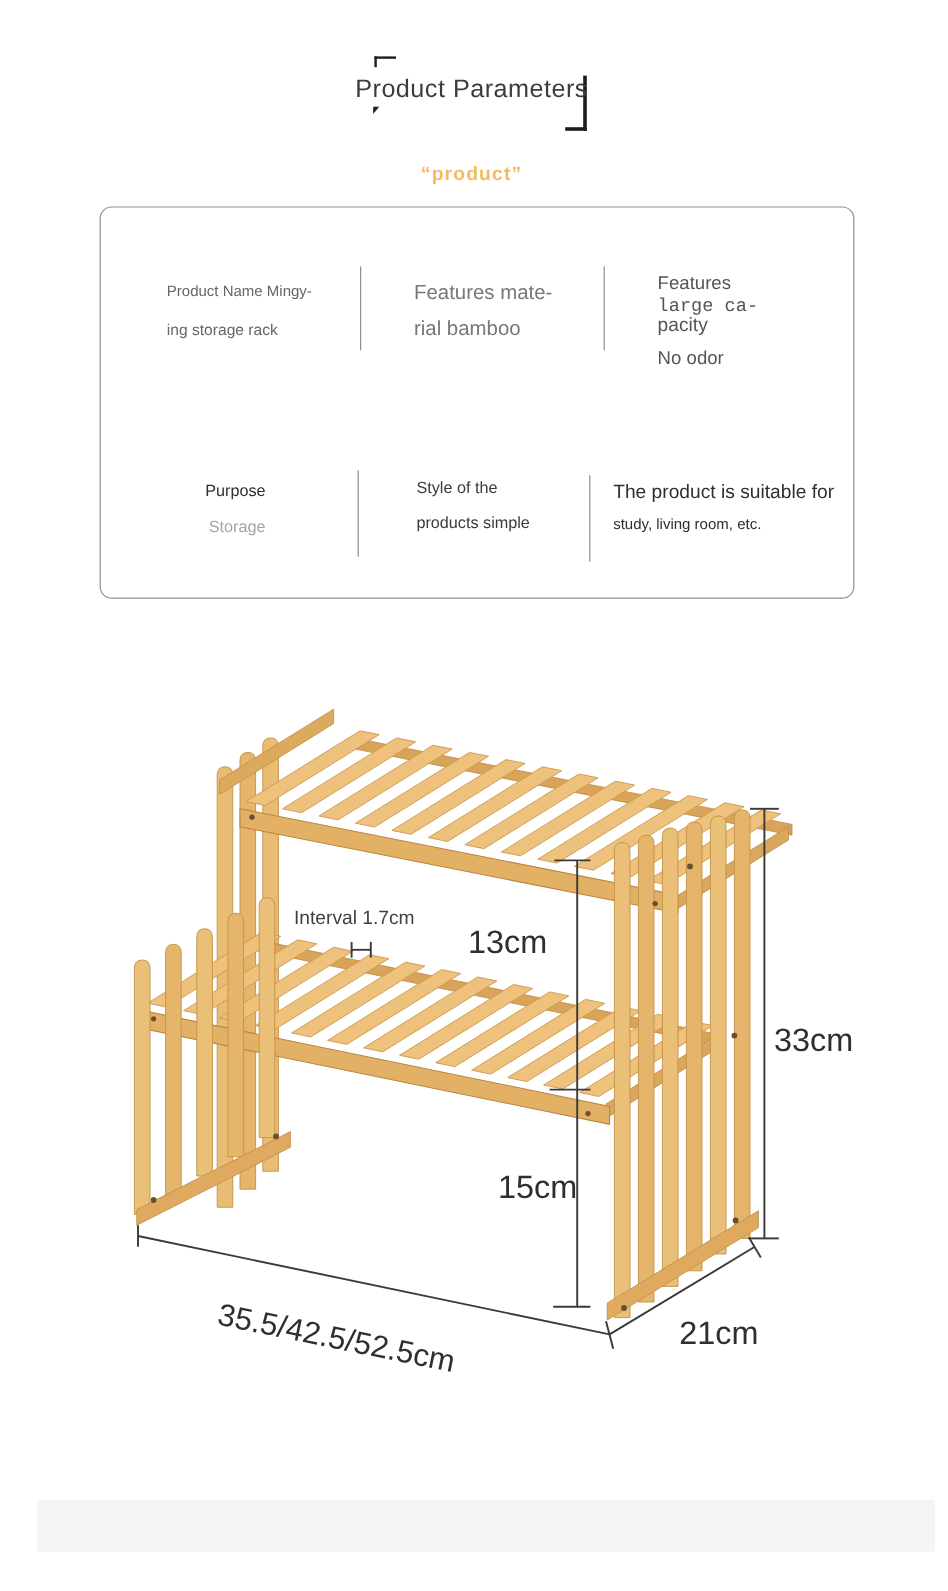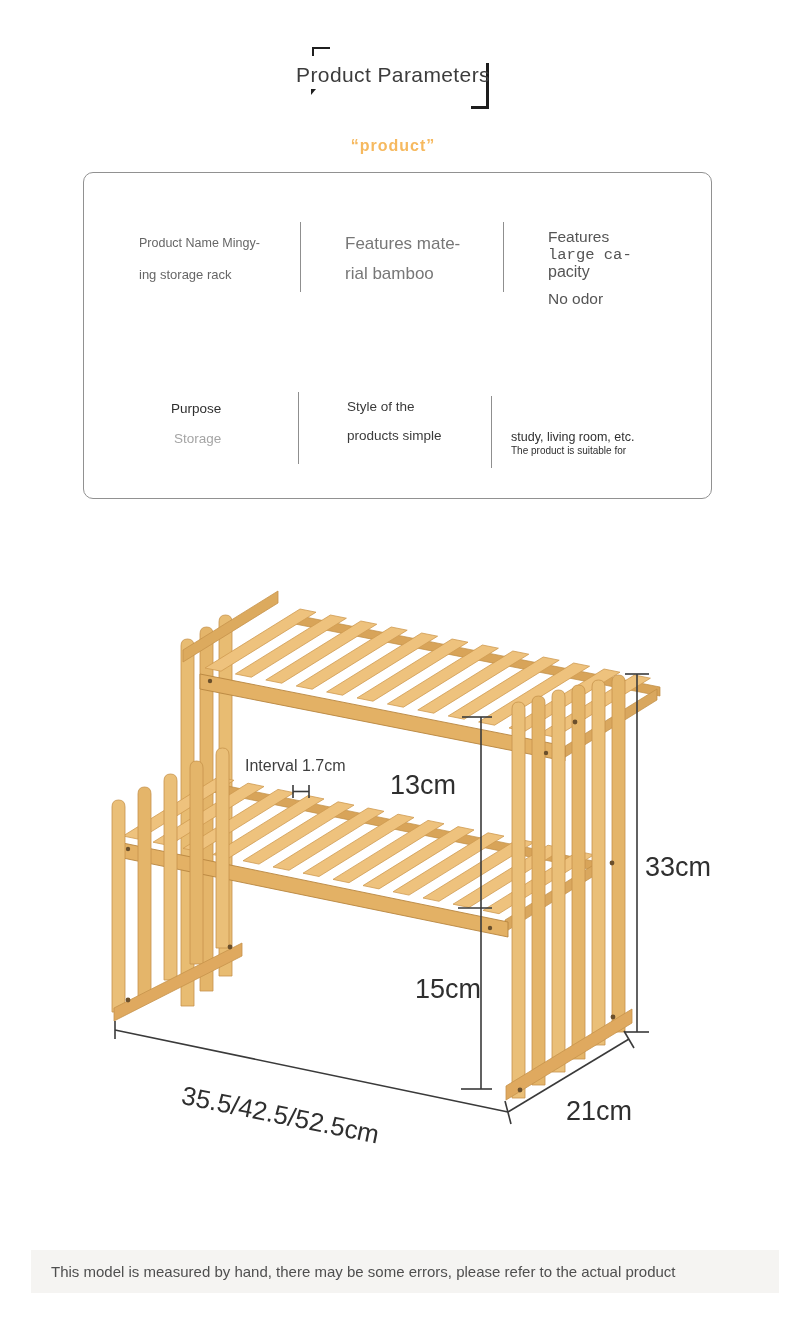--- a/index.html
+++ b/index.html
@@ -57,21 +57,21 @@
   <div class="abs c" style="left:548px;top:246px;font-size:15.5px;font-family:Liberation Mono, monospace;">large ca-</div>
   <div class="abs c" style="left:548px;top:263px;font-size:16px;">pacity</div>
   <div class="abs c" style="left:548px;top:290px;font-size:15.5px;">No odor</div>
 
   <div class="abs" style="left:171px;top:401px;font-size:13.5px;color:#2f2f2f;">Purpose</div>
   <div class="abs" style="left:174px;top:431px;font-size:13.5px;color:#a5a5a5;">Storage</div>
 
   <div class="abs" style="left:347px;top:399px;font-size:13.5px;color:#3a3a3a;">Style of the</div>
   <div class="abs" style="left:347px;top:428px;font-size:13.5px;color:#3a3a3a;">products simple</div>
 
-  <div class="abs" style="left:511px;top:402px;font-size:10px;color:#2f2f2f;margin-top:43px;">The product is suitable for</div>
+  <div class="abs" style="left:511px;top:402px;font-size:16px;color:#2f2f2f;">The product is suitable for</div>
   <div class="abs" style="left:511px;top:430px;font-size:12.5px;color:#2f2f2f;">study, living room, etc.</div>
 
   <svg style="left:0;top:560px;width:790px;height:620px;" viewBox="0 560 790 620" xmlns="http://www.w3.org/2000/svg">
     <defs>
       <path id="slatT" d="M0,0 l16,3.2 l95,-59 l-16,-3.2 z"></path>
       <path id="slatB" d="M0,0 l16,3.3 l95,-59 l-16,-3.3 z"></path>
     </defs>
 
     <g fill="#e8bc72" stroke="#c6934b" stroke-width="0.8">
       <path d="M219,622 Q219,615 225.5,615 Q232,615 232,622 L232,976 L219,976 Z"></path>
@@ -173,15 +173,14 @@
   </svg>
 
   <div class="abs dim-small" style="left:245px;top:757px;">Interval 1.7cm</div>
   <div class="abs dim" style="left:390px;top:770px;">13cm</div>
   <div class="abs dim" style="left:645px;top:852px;text-align:center;">33cm</div>
   <div class="abs dim" style="left:375px;top:974px;margin-left:40px;">15cm</div>
   <div class="abs dim-rot" style="left:185px;top:1080px;">35.5/42.5/52.5cm</div>
   <div class="abs dim" style="left:566px;top:1096px;">21cm</div>
 
   <div class="abs note-bar"></div>
-  <div class="abs note-text">This model is measured by hand, there may be some errors, please refer to the actual product</div>
 
 </div>
 
 </body></html>

